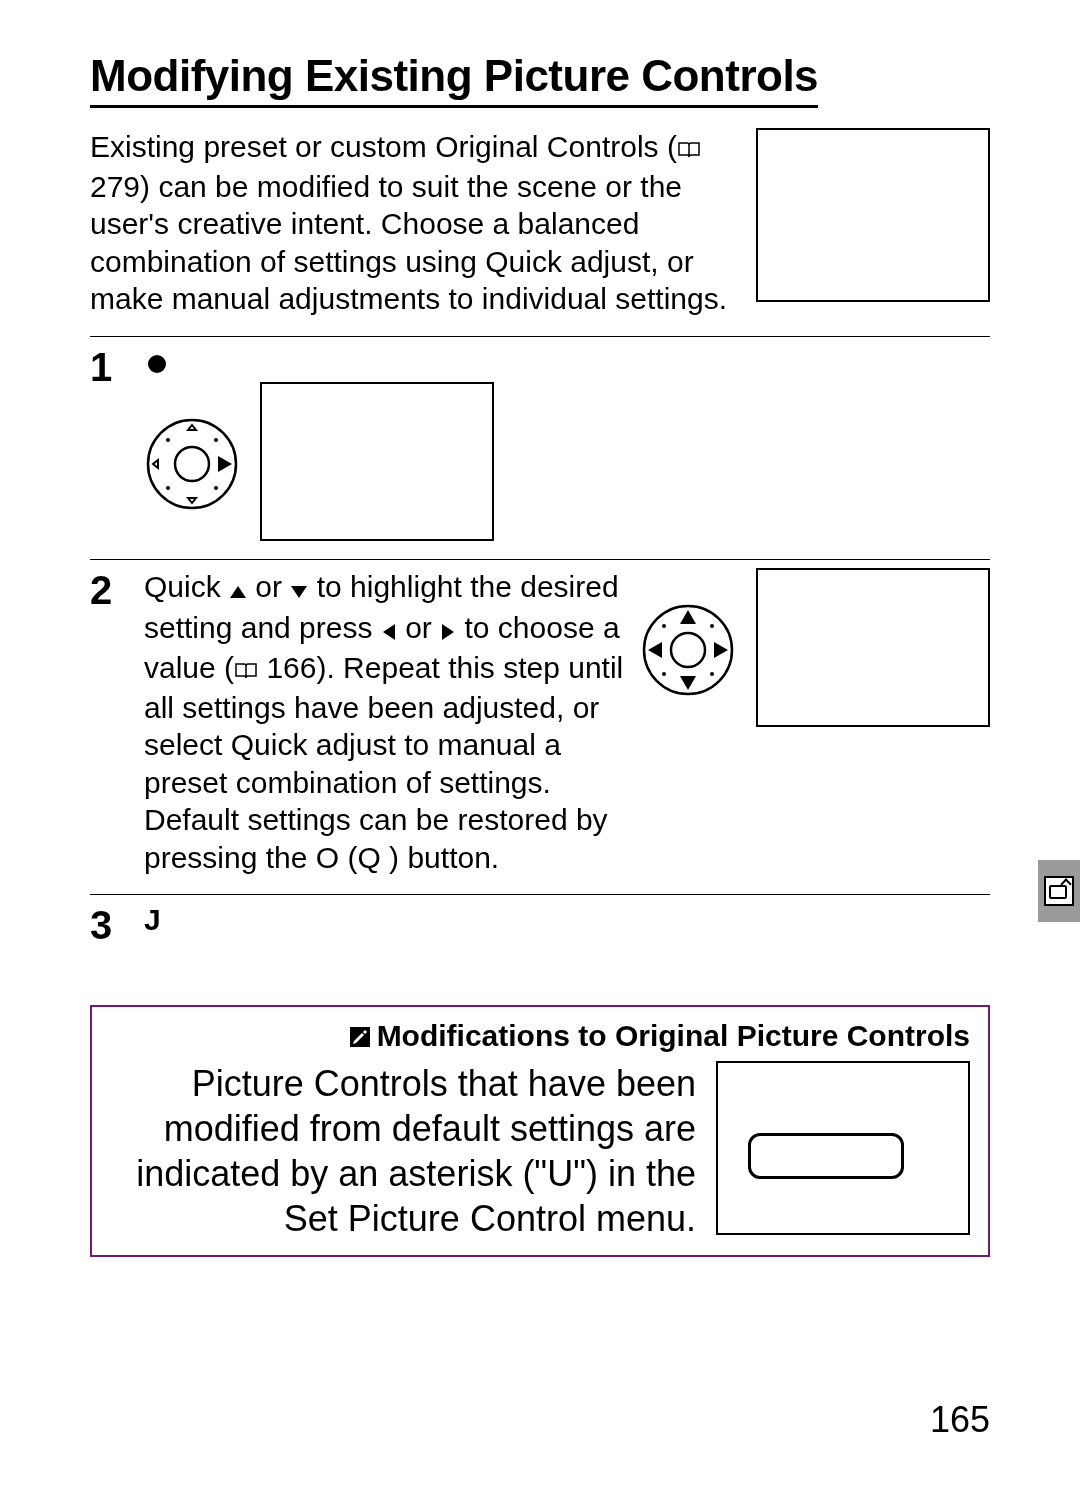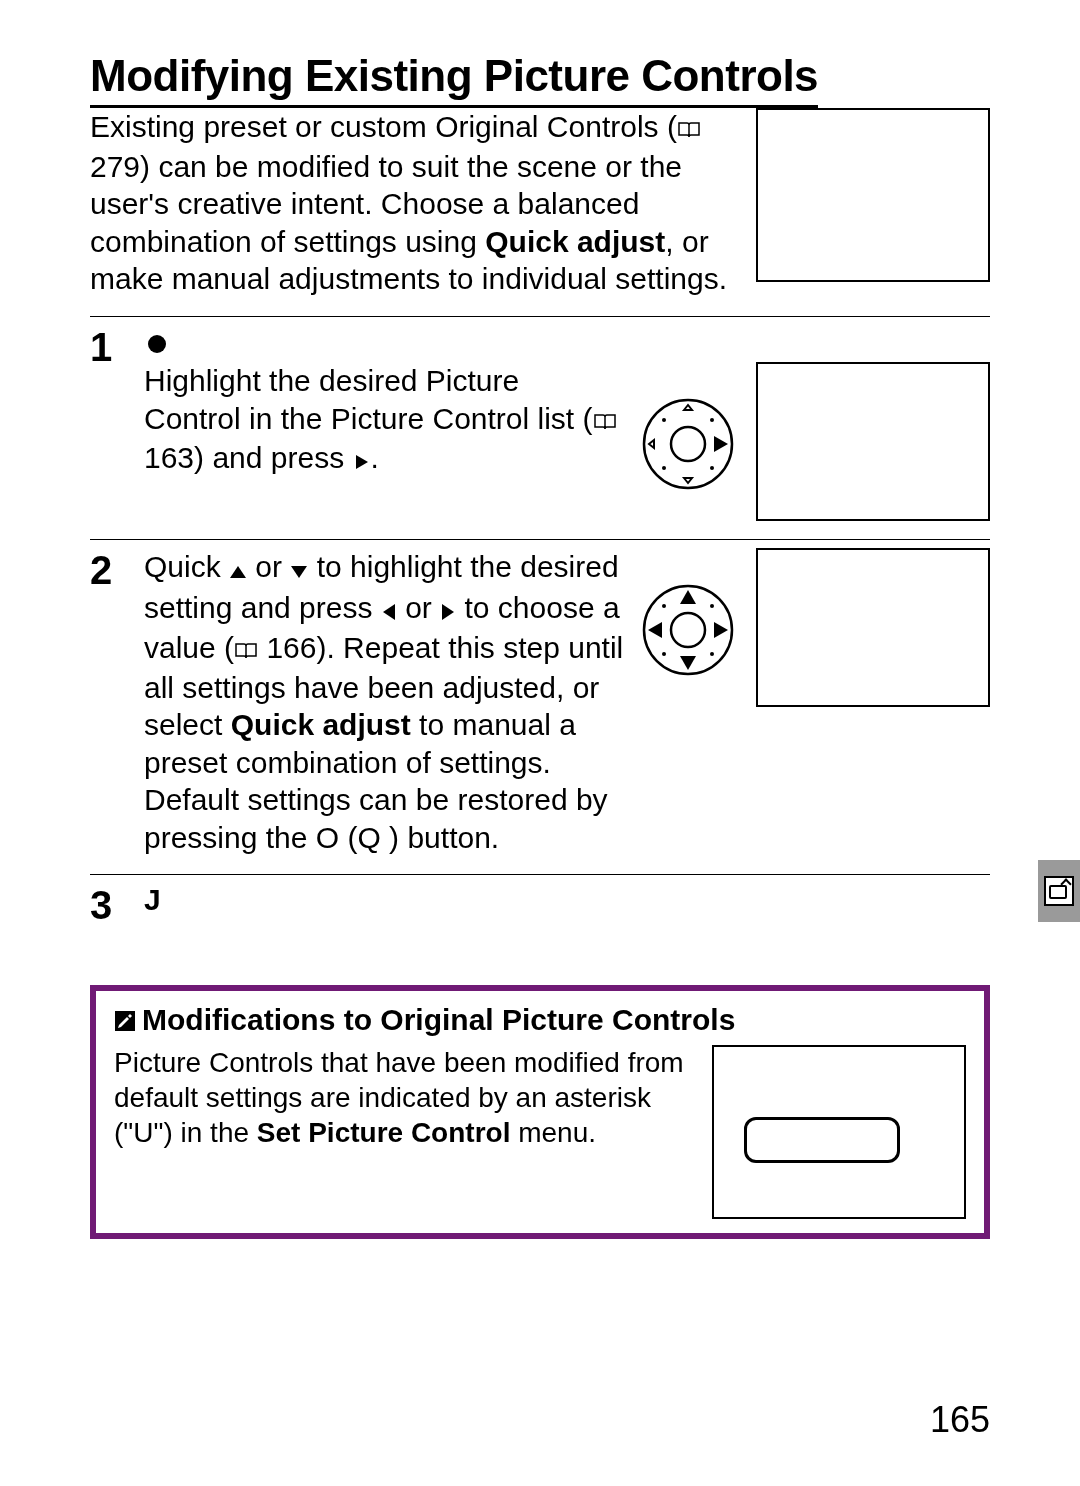--- a/index.html
+++ b/index.html
@@ -12,21 +12,21 @@
     font-family:"Myriad Pro","Segoe UI","Helvetica Neue",Arial,sans-serif;
     font-size:30px;
     line-height:1.25;
   }
   .title{
     font-size:44px;
     font-weight:700;
     border-bottom:3px solid #000;
     display:inline-block;
     padding-bottom:2px;
-    margin-bottom:0;
+    margin-bottom:20px;
     letter-spacing:-0.5px;
   }
   .intro-wrap{display:flex;align-items:flex-start;}
   .intro{flex:1;margin-right:20px;}
   .screen-box{
     border:2px solid #000;
     width:230px;
     height:170px;
     flex:0 0 auto;
   }
@@ -49,34 +49,35 @@
     background:#000;border-radius:50%;
     vertical-align:middle;
     margin-left:4px;
   }
   .step-cols{display:flex;align-items:flex-start;}
   .step-text{flex:1;margin-right:16px;}
   .dpad-col{flex:0 0 auto;margin-right:20px;margin-top:34px;}
   .dpad svg{display:block;}
   .icon-inline{display:inline-block;vertical-align:-3px;}
   .bookicon{display:inline-block;vertical-align:-2px;}
-  .bold{font-weight:700;}
+  .bold{font-weight:400;}
   .notebox{
-    border:6px solid #701a75;
+    border:2px solid #701a75;
     padding:10px 18px 14px 18px;
     margin-top:60px;
+    text-align:right;
   }
   .note-head{font-weight:700;}
   .note-pencil{
     display:inline-block;
     vertical-align:-2px;
     margin-right:6px;
   }
   .note-row{display:flex;align-items:flex-start;margin-top:4px;}
-  .note-row .txt{flex:1;margin-right:20px;font-size:28px;line-height:1.25;}
+  .note-row .txt{flex:1;margin-right:20px;font-size:36px;line-height:1.25;}
   .note-screen{border:2px solid #000;width:250px;height:170px;flex:0 0 auto;position:relative;}
   .note-screen .bar{
     position:absolute;
     left:30px;top:70px;
     width:150px;height:40px;
     border:3px solid #000;
     border-radius:12px;
   }
   .page-num{
     position:absolute;
@@ -140,31 +141,20 @@
 
   
   <div class="step">
     <div class="step-row">
       <div class="step-num">1</div>
       <div class="step-body">
         <div class="step-head">
           <span class="dot"></span>
         </div>
         <div class="step-cols">
-          <div class="step-text">
-            <span>Highlight the desired Picture Control in the Picture Control list (</span><span class="bookicon">
-              <svg width="24" height="18" viewBox="0 0 24 18">
-                  <path d="M2 2h8c1 0 2 1 2 2v12c0-1-1-2-2-2H2V2zm20 0h-8c-1 0-2 1-2 2v12c0-1 1-2 2-2h8V2z" fill="none" stroke="#000" stroke-width="1.5"></path>
-                </svg>
-            </span> <span>163) and press </span><span class="icon-inline">
-              <svg width="18" height="18" viewBox="0 0 18 18">
-                  <path d="M4 2l12 7L4 16z" fill="#000"></path>
-                </svg>
-            </span><span>.</span>
-          </div>
           <div class="dpad-col dpad">
             <svg width="96" height="96" viewBox="0 0 96 96">
               <circle cx="48" cy="48" r="44" fill="none" stroke="#000" stroke-width="2.5"></circle>
               <circle cx="48" cy="48" r="17" fill="none" stroke="#000" stroke-width="2.5"></circle>
               <path d="M44 14l4-5 4 5z" fill="none" stroke="#000" stroke-width="2"></path>
               <path d="M44 82l4 5 4-5z" fill="none" stroke="#000" stroke-width="2"></path>
               <path d="M14 44l-5 4 5 4z" fill="none" stroke="#000" stroke-width="2"></path>
               <path d="M74 40l14 8-14 8z" fill="#000"></path>
               <circle cx="24" cy="24" r="2" fill="#000"></circle>
                 <circle cx="72" cy="24" r="2" fill="#000"></circle>

